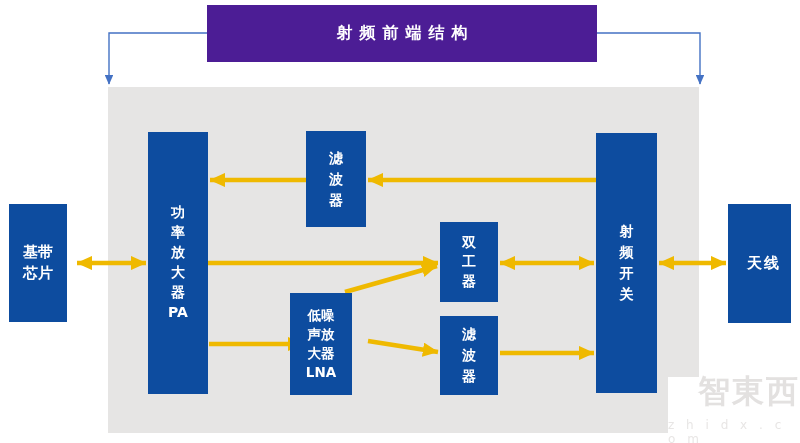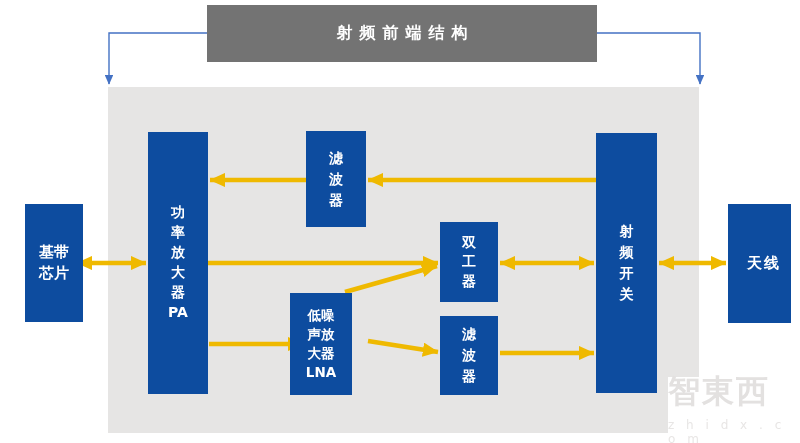--- a/index.html
+++ b/index.html
@@ -7,39 +7,39 @@
     position:relative;width:800px;height:443px;background:#ffffff;
     font-family:"DejaVu Sans","Liberation Sans",sans-serif;overflow:hidden;
   }
   .panel{
     position:absolute;left:108px;top:87px;width:591px;height:346px;
     background:#E6E5E4;z-index:1;
   }
   #edge-svg{position:absolute;left:0;top:0;width:800px;height:443px;z-index:2;pointer-events:none;}
   .title-banner{
     position:absolute;left:207px;top:5px;width:390px;height:57px;
-    background:#737373;color:#ffffff;display:flex;align-items:center;justify-content:center;
+    background:#4c1d95;color:#ffffff;display:flex;align-items:center;justify-content:center;
     font-size:16px;font-weight:600;letter-spacing:7px;z-index:3;text-indent:7px;
   }
   .node{
     position:absolute;background:#0D4C9F;color:#ffffff;z-index:3;
     display:flex;align-items:center;justify-content:center;text-align:center;
     white-space:pre-line;font-weight:600;font-size:14px;line-height:1.42;
   }
-  .node.baseband{left:25px;top:204px;width:58px;height:118px;font-size:15px;line-height:1.4;}
+  .node.baseband{left:9px;top:204px;width:58px;height:118px;font-size:15px;line-height:1.4;}
   .node.pa{left:148px;top:132px;width:60px;height:262px;}
   .node.filter-top{left:306px;top:131px;width:60px;height:96px;line-height:1.5;}
   .node.duplexer{left:440px;top:222px;width:58px;height:80px;line-height:1.38;}
   .node.lna{left:290px;top:293px;width:62px;height:102px;font-size:13.5px;line-height:1.42;}
   .node.filter-bottom{left:440px;top:316px;width:58px;height:79px;line-height:1.5;}
   .node.rfswitch{left:596px;top:133px;width:61px;height:260px;line-height:1.5;}
   .node.antenna{left:728px;top:204px;width:56px;height:119px;font-size:15px;letter-spacing:2px;text-indent:2px;padding-left:7px;}
   .watermark{
     position:absolute;left:668px;top:377px;width:132px;height:66px;background:#ffffff;z-index:4;
-    display:flex;flex-direction:column;align-items:flex-start;justify-content:center;
+    display:flex;flex-direction:column;align-items:flex-end;justify-content:center;
   }
   .watermark .logo{font-size:32px;font-weight:bold;color:#E3E1E0;letter-spacing:2px;line-height:1;}
   .watermark .site{font-size:12px;color:#E8E6E5;letter-spacing:4px;margin-top:11px;}
 </style>
 </head>
 <body>
 
 <div class="stage">
 
   <div class="panel"></div>

